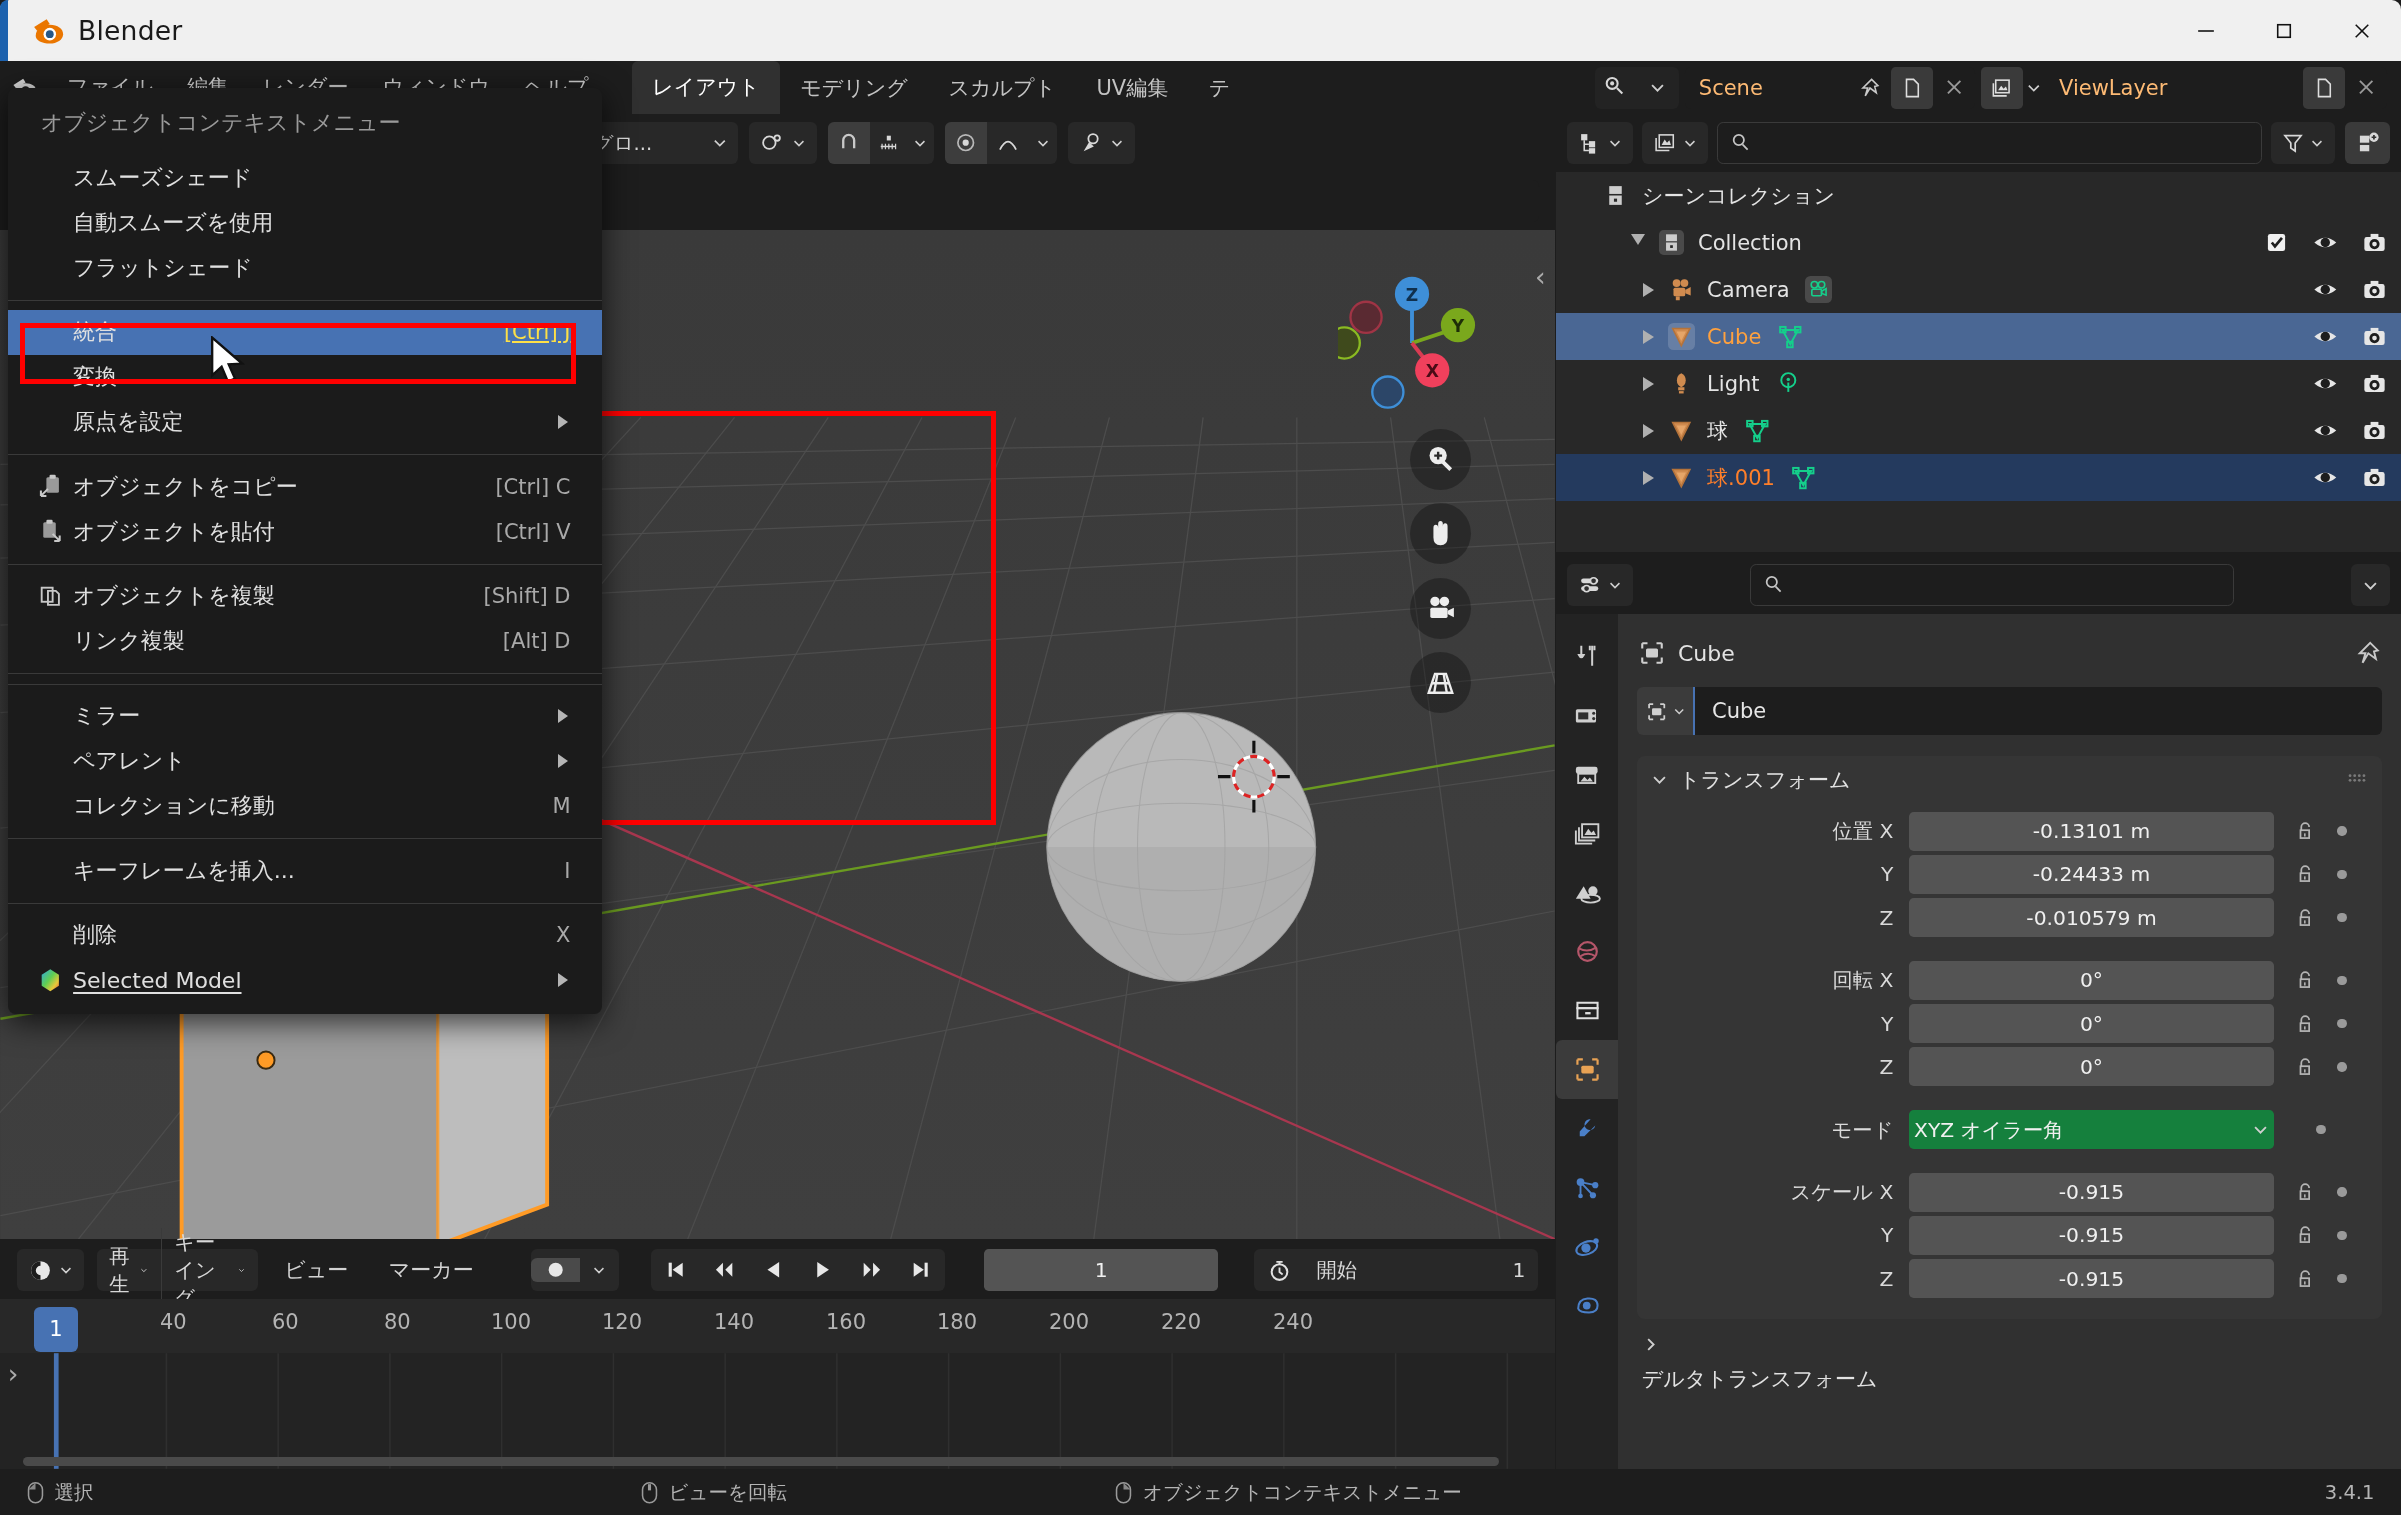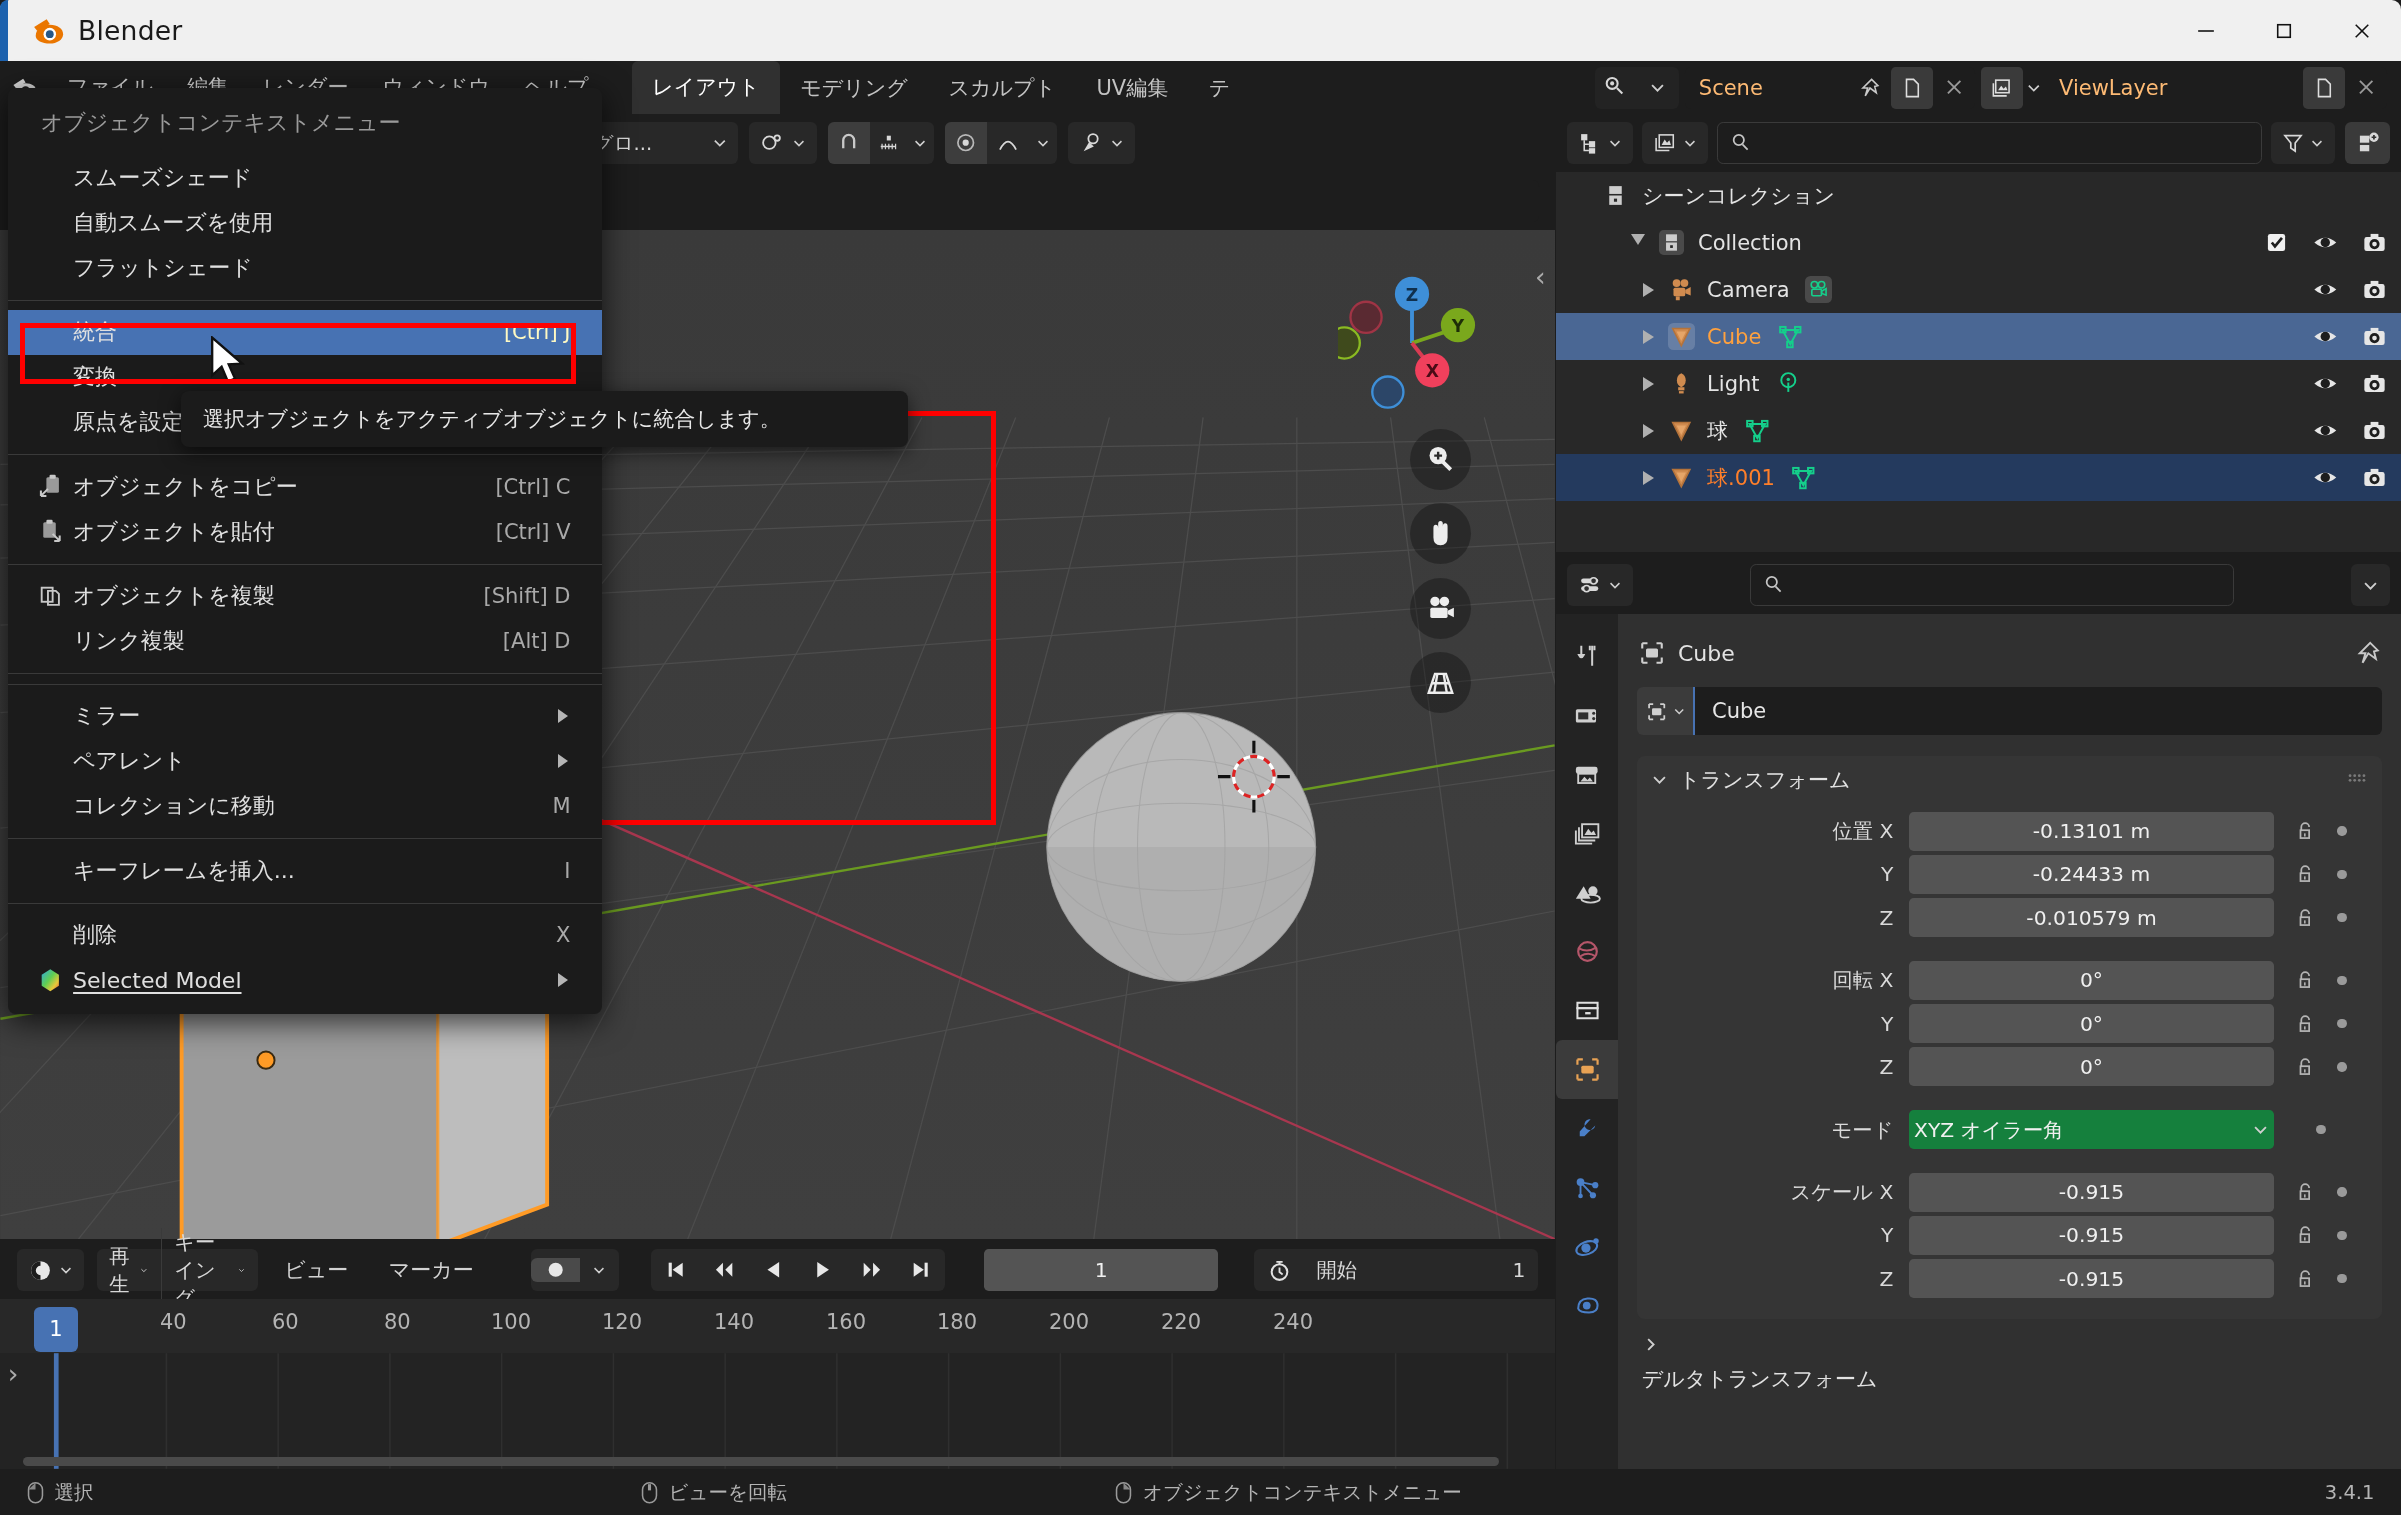--- a/index.html
+++ b/index.html
@@ -143,21 +143,21 @@
     position:absolute; left: 7.8px; top: 88px; width: 594px;
     background:#1b1b1b; border-radius:7.8px; box-shadow: 0 7.8px 31px rgba(0,0,0,0.7);
     z-index: 50; padding: 6.2px 0 11px 0;
   }
   .ctx-title { color:#9a9a9a; font-size:22px; padding: 14px 33px 17px 33px; }
   .ctx-item { height: 45px; display:flex; align-items:center; padding: 0 20.3px 0 20.3px; position:relative; }
   .ctx-item.hl { background:#4772b3; }
   .ctx-ic { width: 45px; display:flex; align-items:center; justify-content:center; }
   .ctx-lbl { color:#e0e0e0; font-size:22px; white-space:nowrap; }
   .ctx-key { margin-left:auto; color:#a9a9a9; font-size:21px; padding-right: 11px;}
-  .ctx-item.hl .ctx-key { color:#fef9c3; }
+  .ctx-item.hl .ctx-key { color:#fde047;text-decoration:underline; }
   .ctx-sub { margin-left:auto; width:0;height:0;border-left:10.2px solid #b5b5b5;border-top:7px solid transparent;border-bottom:7px solid transparent; margin-right: 14px;}
   .ctx-sep { height:0.8px; background:#3a3a3a; margin: 9.4px 0; }
 
   .tooltip {
     position:absolute; left: 181px; top: 391px; width: 727px; height: 56px;
     background:#1b1b1b; border-radius:7.8px; z-index:60; display:flex; align-items:center;
     padding: 0 22px; box-shadow: 0 4.7px 20.3px rgba(0,0,0,0.6); overflow:hidden;
   }
   .tooltip span { color:#e8e8e8; font-size:21px; white-space:nowrap; }
 
@@ -1383,23 +1383,20 @@
           <path d="M17 3 L28 10 L28 24 L17 31 L6 24 L6 10 Z" fill="url(#hexg)"></path>
         </svg>
       </div>
       <div class="ctx-lbl" style="text-decoration:underline;text-underline-offset:3.9px;">Selected Model</div>
       <div class="ctx-sub"></div>
     </div>
   </div>
 
   <div class="redbox" style="left: 20.3px; top: 323px; width: 556px; height: 61px; z-index: 80;"></div>
 
-  <div class="tooltip">
-    <span>選択オブジェクトをアクティブオブジェクトに統合します。</span>
-  </div>
 
   <div class="cursor">
     <svg class="svgw" width="41" height="52" viewBox="0 0 52 66">
       <path d="M4 2 L4 50 L16 39 L24 58 L33 54 L25 36 L42 35 Z" fill="#ffffff" stroke="#111111" stroke-width="3"></path>
     </svg>
   </div>
 
 </div>
 
 

